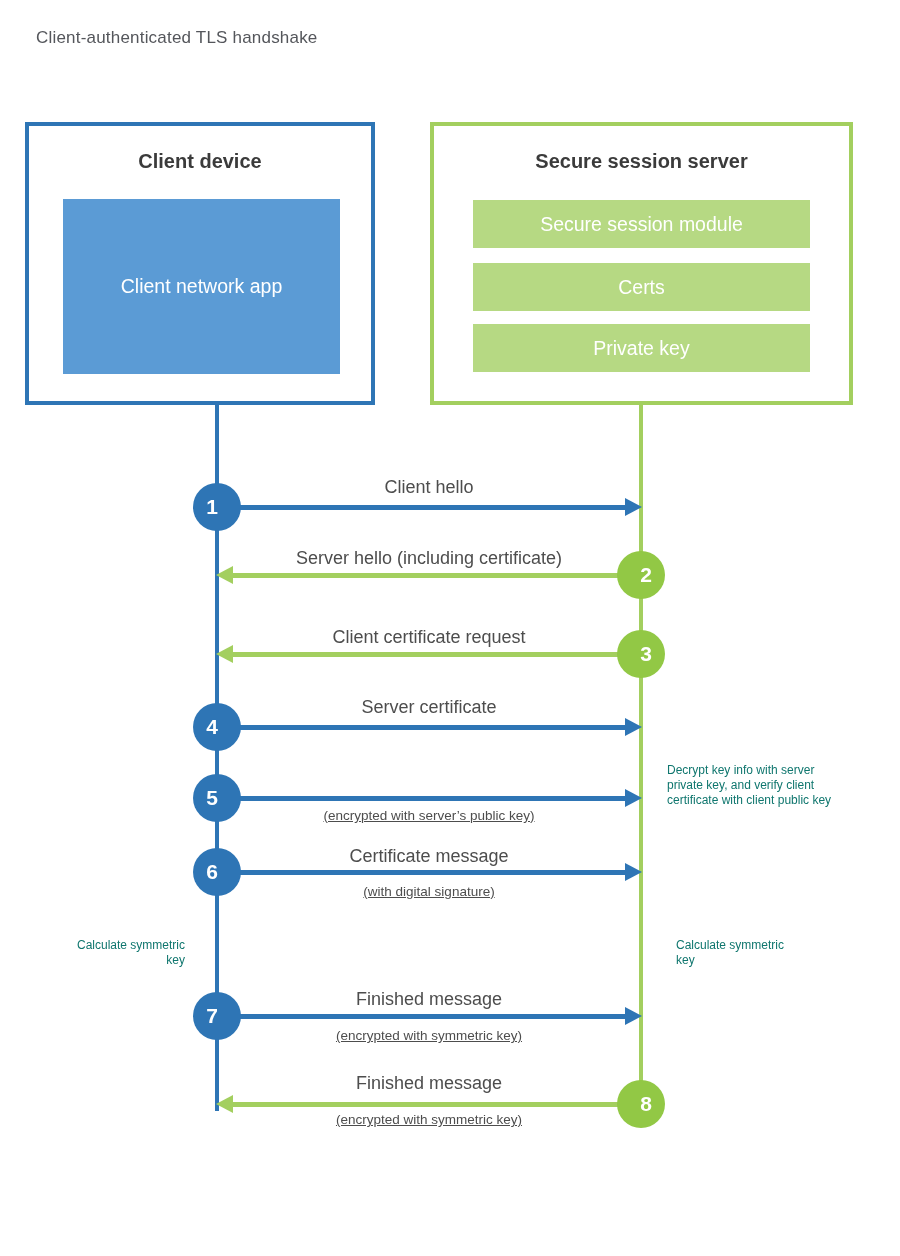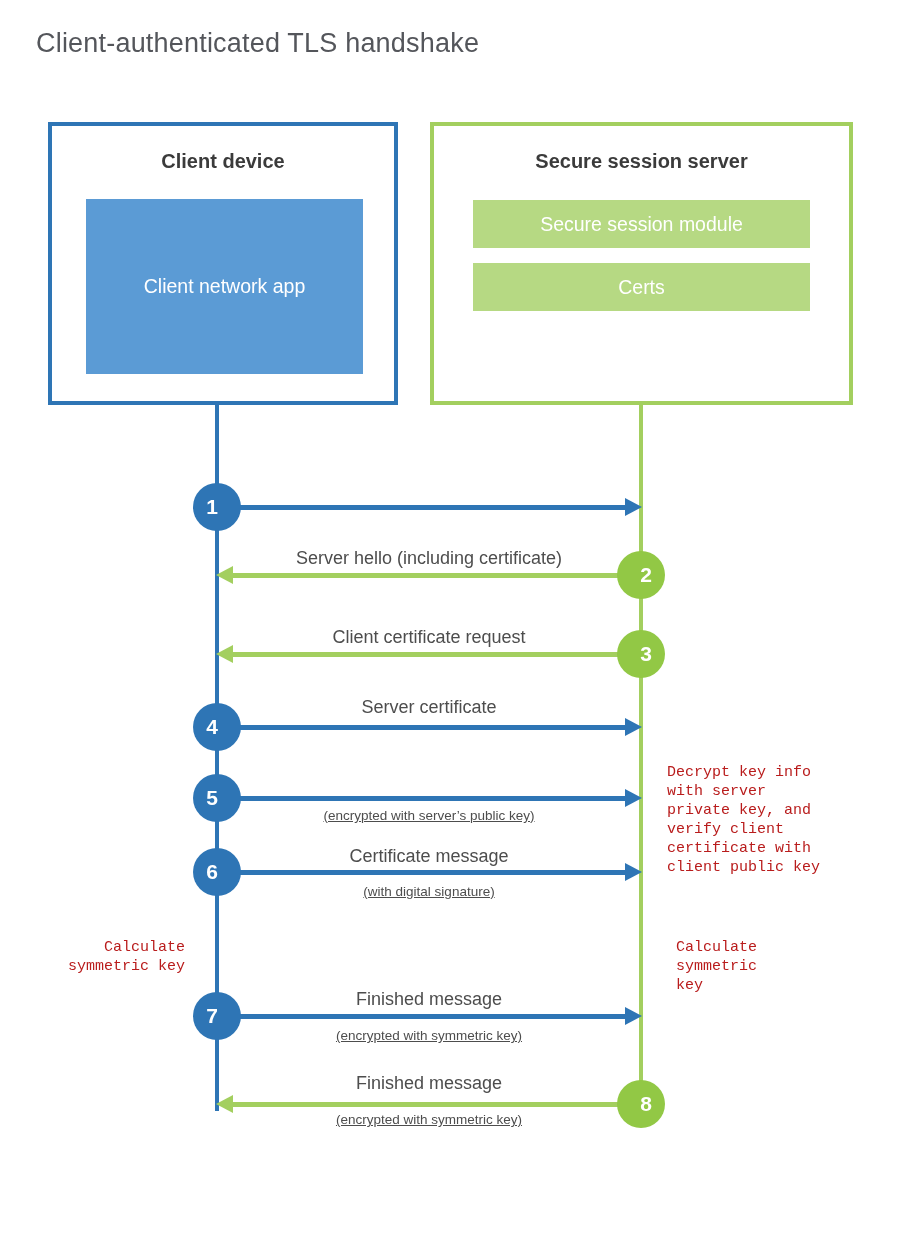--- a/index.html
+++ b/index.html
@@ -9,25 +9,25 @@
     --green-circle:#92c845;
     --green-fill:#b6d983;
     --text-dark:#3b3b3b;
     --text-mid:#4d4d4d;
     --text-gray:#54565b;
   }
   *{margin:0;padding:0;box-sizing:border-box;}
   body{background:#ffffff;font-family:"Liberation Sans",sans-serif;}
   .canvas{position:relative;width:900px;height:1256px;background:#ffffff;overflow:hidden;}
 
-  .diagram-title{position:absolute;left:36px;top:28px;font-size:27px;font-weight:400;color:var(--text-gray);letter-spacing:0.2px;}
+  .diagram-title{position:absolute;left:36px;top:28px;font-size:17px;font-weight:400;color:var(--text-gray);letter-spacing:0.2px;}
 
   
   .actor-box{position:absolute;top:122px;height:283px;background:#fff;}
-  .client-box{left:48px;width:350px;border:4px solid var(--blue);padding-left:39px;}
+  .client-box{left:25px;width:350px;border:4px solid var(--blue);padding-left:39px;}
   .server-box{left:430px;width:423px;border:4px solid var(--green-line);}
   .actor-title{position:absolute;left:0;top:24px;width:100%;text-align:center;font-size:20px;font-weight:700;color:var(--text-dark);}
   .app-box{position:absolute;left:34px;top:73px;width:277px;height:175px;background:var(--blue-fill);display:flex;align-items:center;justify-content:center;text-align:center;color:#fff;font-size:19.5px;line-height:1.45;}
   .app-box span{display:inline-block;max-width:165px;}
   .server-bar{position:absolute;left:39px;width:337px;height:48px;background:var(--green-fill);display:flex;align-items:center;justify-content:center;color:#fff;font-size:19.5px;}
   .bar-1{top:74px;} .bar-2{top:137px;} .bar-3{top:198px;}
 
   
   .lifeline{position:absolute;width:4px;}
   .lifeline.blue{left:215px;top:405px;height:706px;background:var(--blue);}
@@ -47,21 +47,21 @@
   .arrow.dir-right .head{right:-1px;border-left:17px solid;}
   .arrow.dir-left  .head{left:-1px;border-right:17px solid;}
   .arrow.blue.dir-right .head{border-left-color:var(--blue);}
   .arrow.green.dir-left .head{border-right-color:var(--green-line);}
 
   .circle{position:absolute;width:48px;height:48px;border-radius:50%;display:flex;align-items:center;justify-content:center;color:#fff;font-size:21px;font-weight:700;}
   .circle.blue{left:193px;background:var(--blue);padding-right:10px;}
   .circle.green{left:617px;background:var(--green-circle);padding-left:10px;}
 
   
-  .side-note{position:absolute;font-size:15px;line-height:1.27;color:#b91c1c;font-family:Liberation Mono, monospace;}
+  .side-note{position:absolute;font-size:12px;line-height:1.27;color:#0f766e;}
   .note-decrypt{left:667px;top:763px;width:168px;text-align:left;}
   .note-calc-left{left:61px;top:938px;width:124px;text-align:right;}
   .note-calc-right{left:676px;top:938px;width:110px;text-align:left;}
 </style>
 </head>
 <body>
 
 <div class="canvas">
 
   <div class="diagram-title">Client-authenticated TLS handshake</div>
@@ -70,25 +70,27 @@
     <div class="actor-title">Client device</div>
     <div class="app-box">
       <span>Client network app</span>
     </div>
   </div>
 
   <div class="actor-box server-box">
     <div class="actor-title">Secure session server</div>
     <div class="server-bar bar-1">Secure session module</div>
     <div class="server-bar bar-2">Certs</div>
+    <div class="server-bar bar-3">Private key</div>
   </div>
 
   <div class="lifeline blue"></div>
   <div class="lifeline green"></div>
 
+  <div class="msg-label" style="top:477px">Client hello</div>
   <div class="arrow blue dir-right" style="top:497px">
       <span class="shaft"></span>
       <span class="head"></span>
     </div>
   <div class="circle blue" style="top:483px">1</div>
 
   <div class="msg-label" style="top:548px">Server hello (including certificate)</div>
   <div class="arrow green dir-left" style="top:565px">
       <span class="shaft"></span>
       <span class="head"></span>

